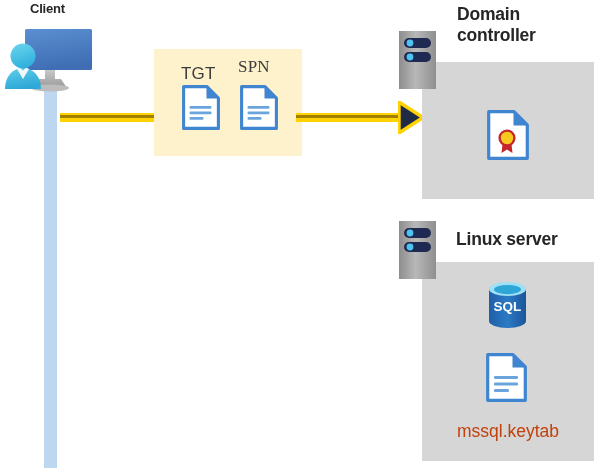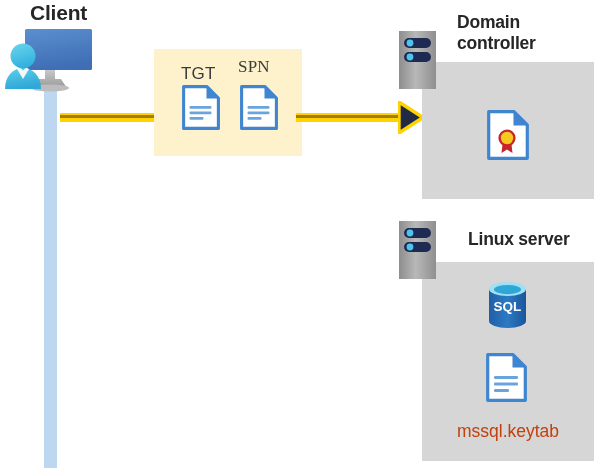--- a/index.html
+++ b/index.html
@@ -23,31 +23,31 @@
   
   .title-bold {
     font-family: "Liberation Sans", sans-serif;
     font-weight: bold;
     color: #262626;
     line-height: 1.18;
     white-space: pre-line;
   }
   #client-title {
     left: 30px; top: 1px;
-    font-size: 21px;
+    font-size: 13px;
     letter-spacing: -0.2px;
   }
   #dc-title {
-    left: 457px; top: 12px;
+    left: 457px; top: 4px;
     font-size: 17.5px;
     width: 120px;
     letter-spacing: -0.2px;
   }
   #linux-title {
-    left: 468px; top: 229px;
+    left: 456px; top: 229px;
     font-size: 17.5px;
     letter-spacing: -0.2px;
   }
 
   
   #lifeline {
     left: 44px; top: 83px;
     width: 13px; height: 385px;
     background: #bdd7f0;
   }

